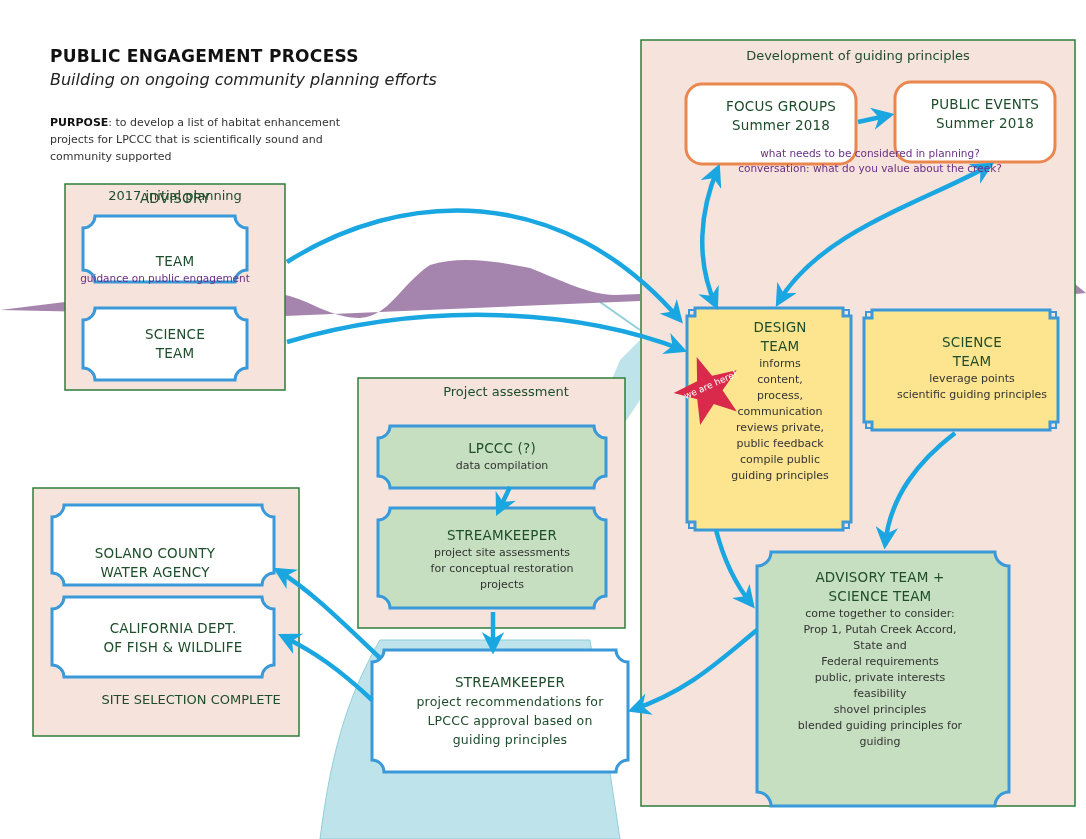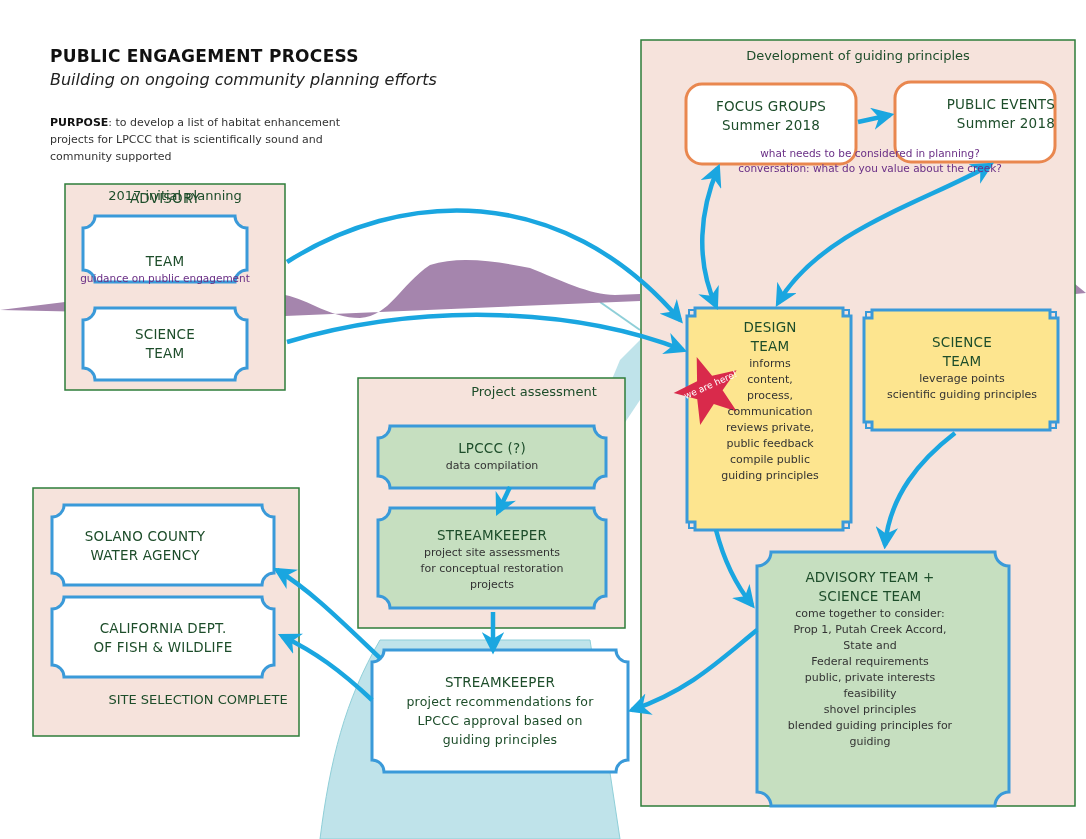--- a/index.html
+++ b/index.html
@@ -4,21 +4,21 @@
 <style>
   html, body { margin:0; padding:0; background:#ffffff; }
   body { width:1086px; height:839px; position:relative; overflow:hidden; font-family:"DejaVu Sans", sans-serif; }
   .abs { position:absolute; }
   #bg { position:absolute; left:0; top:0; }
   .title { left:50px; top:46px; font-size:17px; font-weight:bold; color:#111; letter-spacing:0.3px; }
   .subtitle { left:50px; top:70px; font-size:16px; font-style:italic; color:#222; font-family:"DejaVu Sans", sans-serif; }
   .purpose { left:50px; top:114px; width:320px; font-size:11px; line-height:17px; color:#333; }
   .purpose b { color:#111; }
   .group-title { font-size:13px; color:#1d4d2a; text-align:center; }
-  .node { position:absolute; display:flex; flex-direction:column; align-items:center; justify-content:center; text-align:center; }
+  .node { position:absolute; display:flex; flex-direction:column; align-items:center; justify-content:center; text-align:center;padding-left:10px; }
   .node .h { font-size:13.5px; color:#1d4d2a; line-height:19px; letter-spacing:0.2px; }
   .node .d { font-size:11px; color:#333; line-height:16px; }
   .note { font-size:10.5px; color:#6a2f86; text-align:center; line-height:15px; }
   .star-label { font-size:9px; color:#fff; transform:rotate(-24deg); white-space:nowrap; }
 </style>
 </head>
 <body>
 
 <svg id="bg" width="1086" height="839" viewBox="0 0 1086 839">
   <defs>
@@ -80,40 +80,40 @@
 
   <polygon fill="#d92a4b" points="708,355 716,378 741,381 721,395 727,420 708,405 688,420 694,395 674,381 700,378" transform="rotate(-20 708 388)"></polygon>
 </svg>
 
 <div class="abs title">PUBLIC ENGAGEMENT PROCESS</div>
 <div class="abs subtitle">Building on ongoing community planning efforts</div>
 <div class="abs purpose"><b>PURPOSE</b><span>: to develop a list of habitat enhancement projects for LPCCC that is scientifically sound and community supported</span></div>
 
 <div class="abs group-title" style="left:65px;top:188px;width:220px;">2017 initial planning</div>
 <div class="abs group-title" style="left:641px;top:48px;width:434px;">Development of guiding principles</div>
-<div class="abs group-title" style="left:358px;top:384px;width:296px;margin-left:28px;">Project assessment</div>
-<div class="abs group-title" style="left:33px;top:691px;width:316px;line-height:18px;padding-left:7px;">
+<div class="abs group-title" style="left:358px;top:384px;width:296px;">Project assessment</div>
+<div class="abs group-title" style="left:33px;top:691px;width:316px;line-height:18px;">
   <div>SITE SELECTION COMPLETE</div>
 </div>
 
 <div class="node" style="left:83px;top:200px;width:164px;height:60px;gap:44px;">
   <div class="h">ADVISORY</div>
   <div class="h">TEAM</div>
 </div>
 <div class="abs note" style="left:65px;top:271px;width:200px;">guidance on public engagement</div>
 <div class="node" style="left:83px;top:308px;width:164px;height:72px;">
   <div class="h">SCIENCE</div>
   <div class="h">TEAM</div>
 </div>
 
 <div class="node" style="left:686px;top:96px;width:170px;height:40px;">
   <div class="h">FOCUS GROUPS</div>
   <div class="h">Summer 2018</div>
 </div>
-<div class="node" style="left:895px;top:94px;width:160px;height:40px;align-items:flex-end;">
+<div class="node" style="left:895px;top:94px;width:160px;height:40px;">
   <div class="h">PUBLIC EVENTS</div>
   <div class="h">Summer 2018</div>
 </div>
 <div class="abs note" style="left:700px;top:146px;width:340px;">
   <div>what needs to be considered in planning?</div>
   <div>conversation: what do you value about the creek?</div>
 </div>
 
 <div class="node" style="left:690px;top:318px;width:160px;justify-content:flex-end;">
   <div class="h">DESIGN</div>
@@ -162,20 +162,20 @@
   <div class="d">projects</div>
 </div>
 
 <div class="node" style="left:372px;top:652px;width:256px;height:118px;">
   <div class="h">STREAMKEEPER</div>
   <div class="h" style="font-size:12.5px;">project recommendations for</div>
   <div class="h" style="font-size:12.5px;">LPCCC approval based on</div>
   <div class="h" style="font-size:12.5px;">guiding principles</div>
 </div>
 
-<div class="node" style="left:52px;top:508px;width:186px;height:76px;">
+<div class="node" style="left:52px;top:525px;width:186px;height:76px;">
   <div class="h">SOLANO COUNTY</div>
   <div class="h">WATER AGENCY</div>
 </div>
 <div class="node" style="left:52px;top:600px;width:222px;height:76px;">
   <div class="h">CALIFORNIA DEPT.</div>
   <div class="h">OF FISH &amp; WILDLIFE</div>
 </div>
 
 </body></html>

